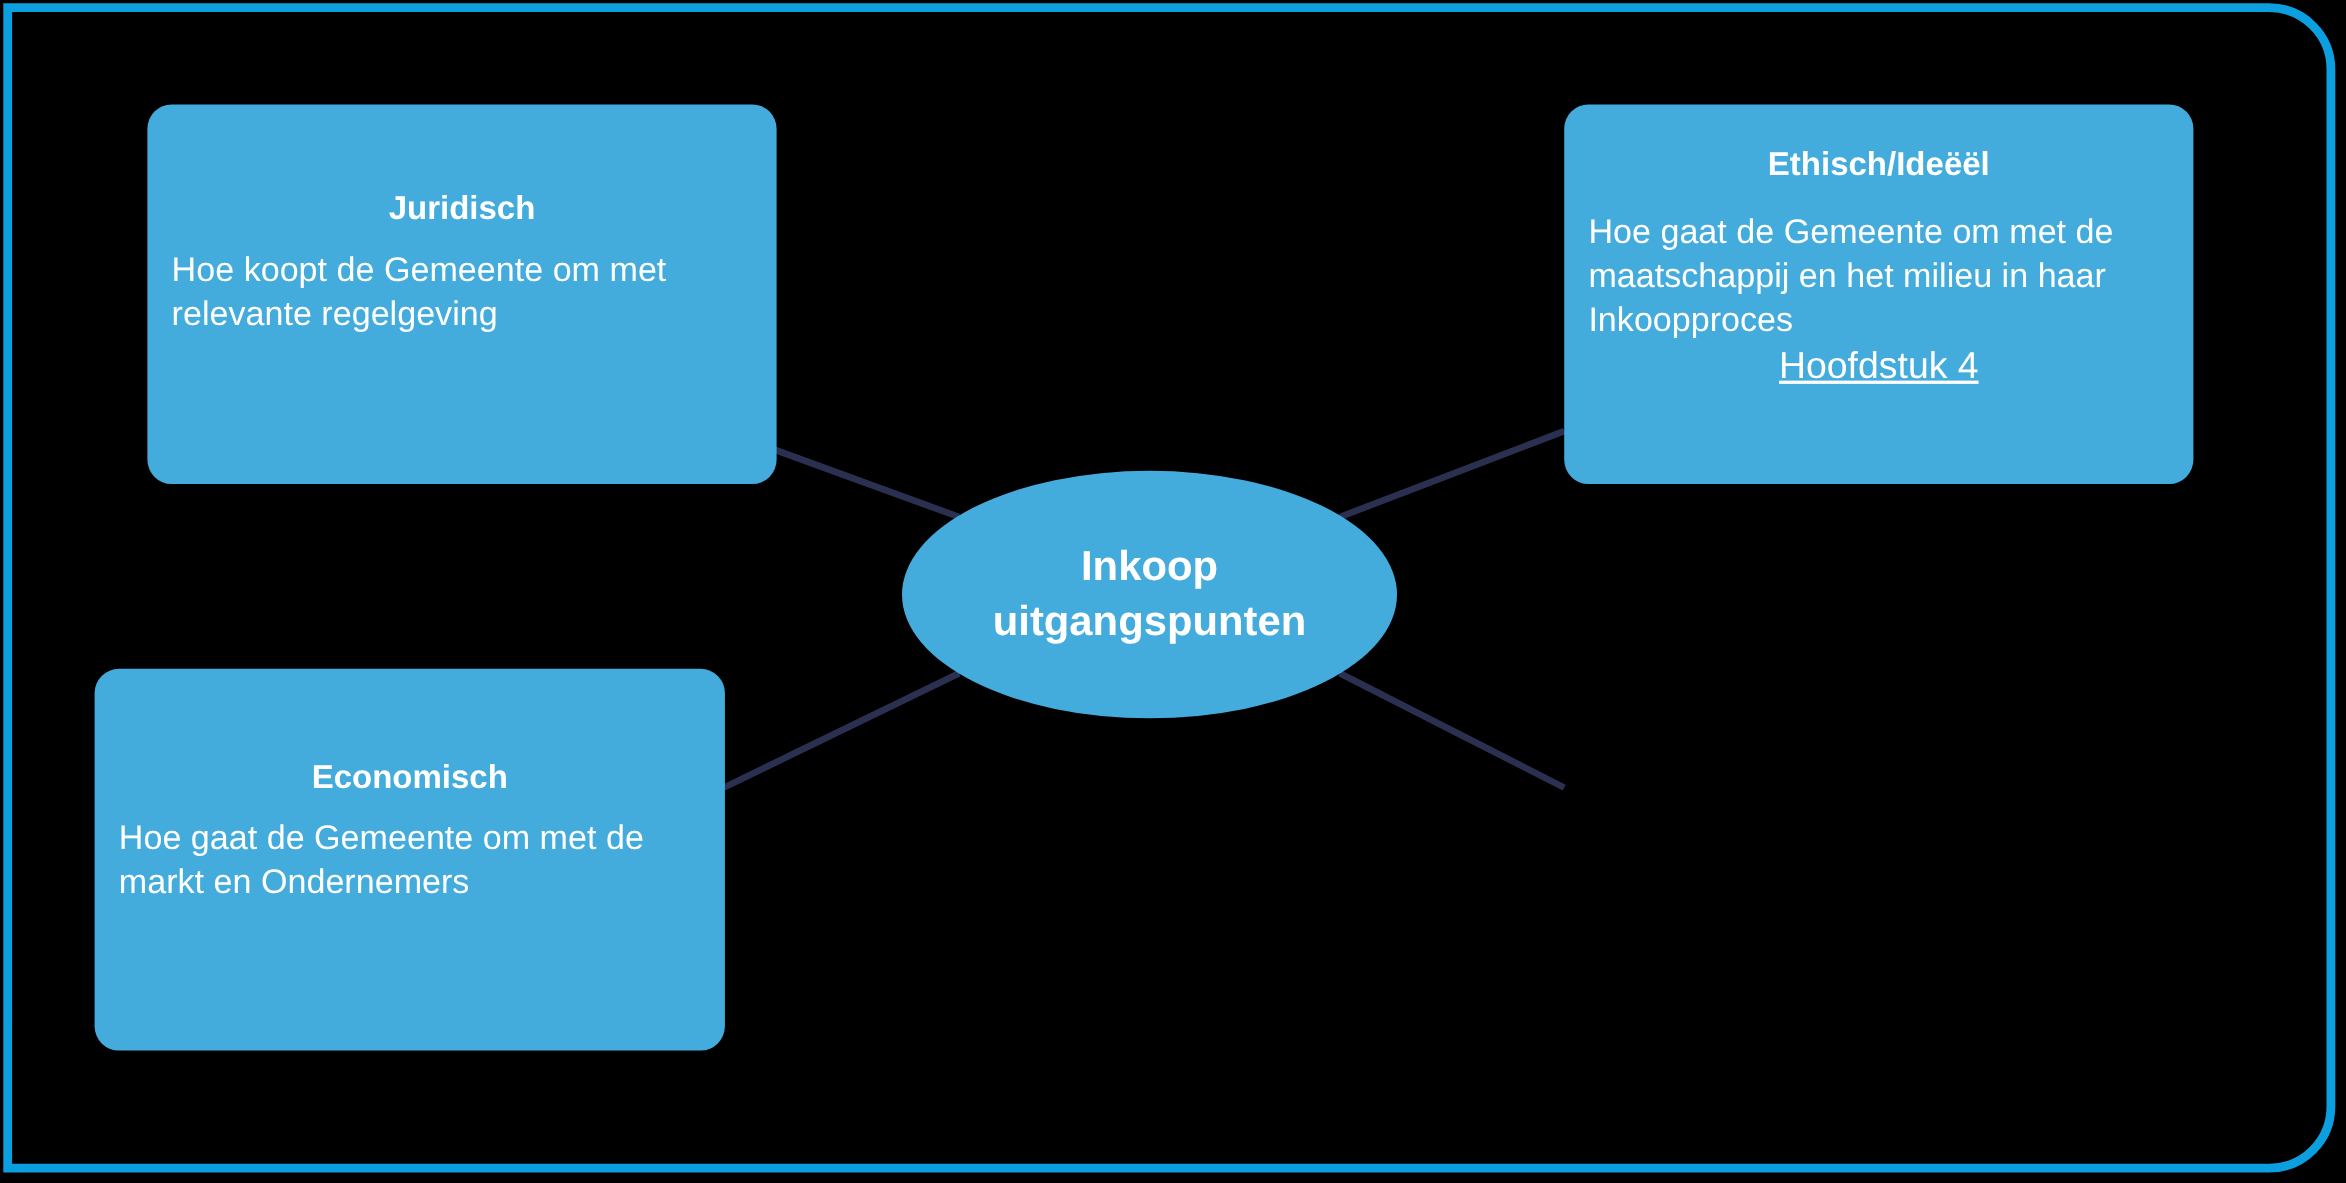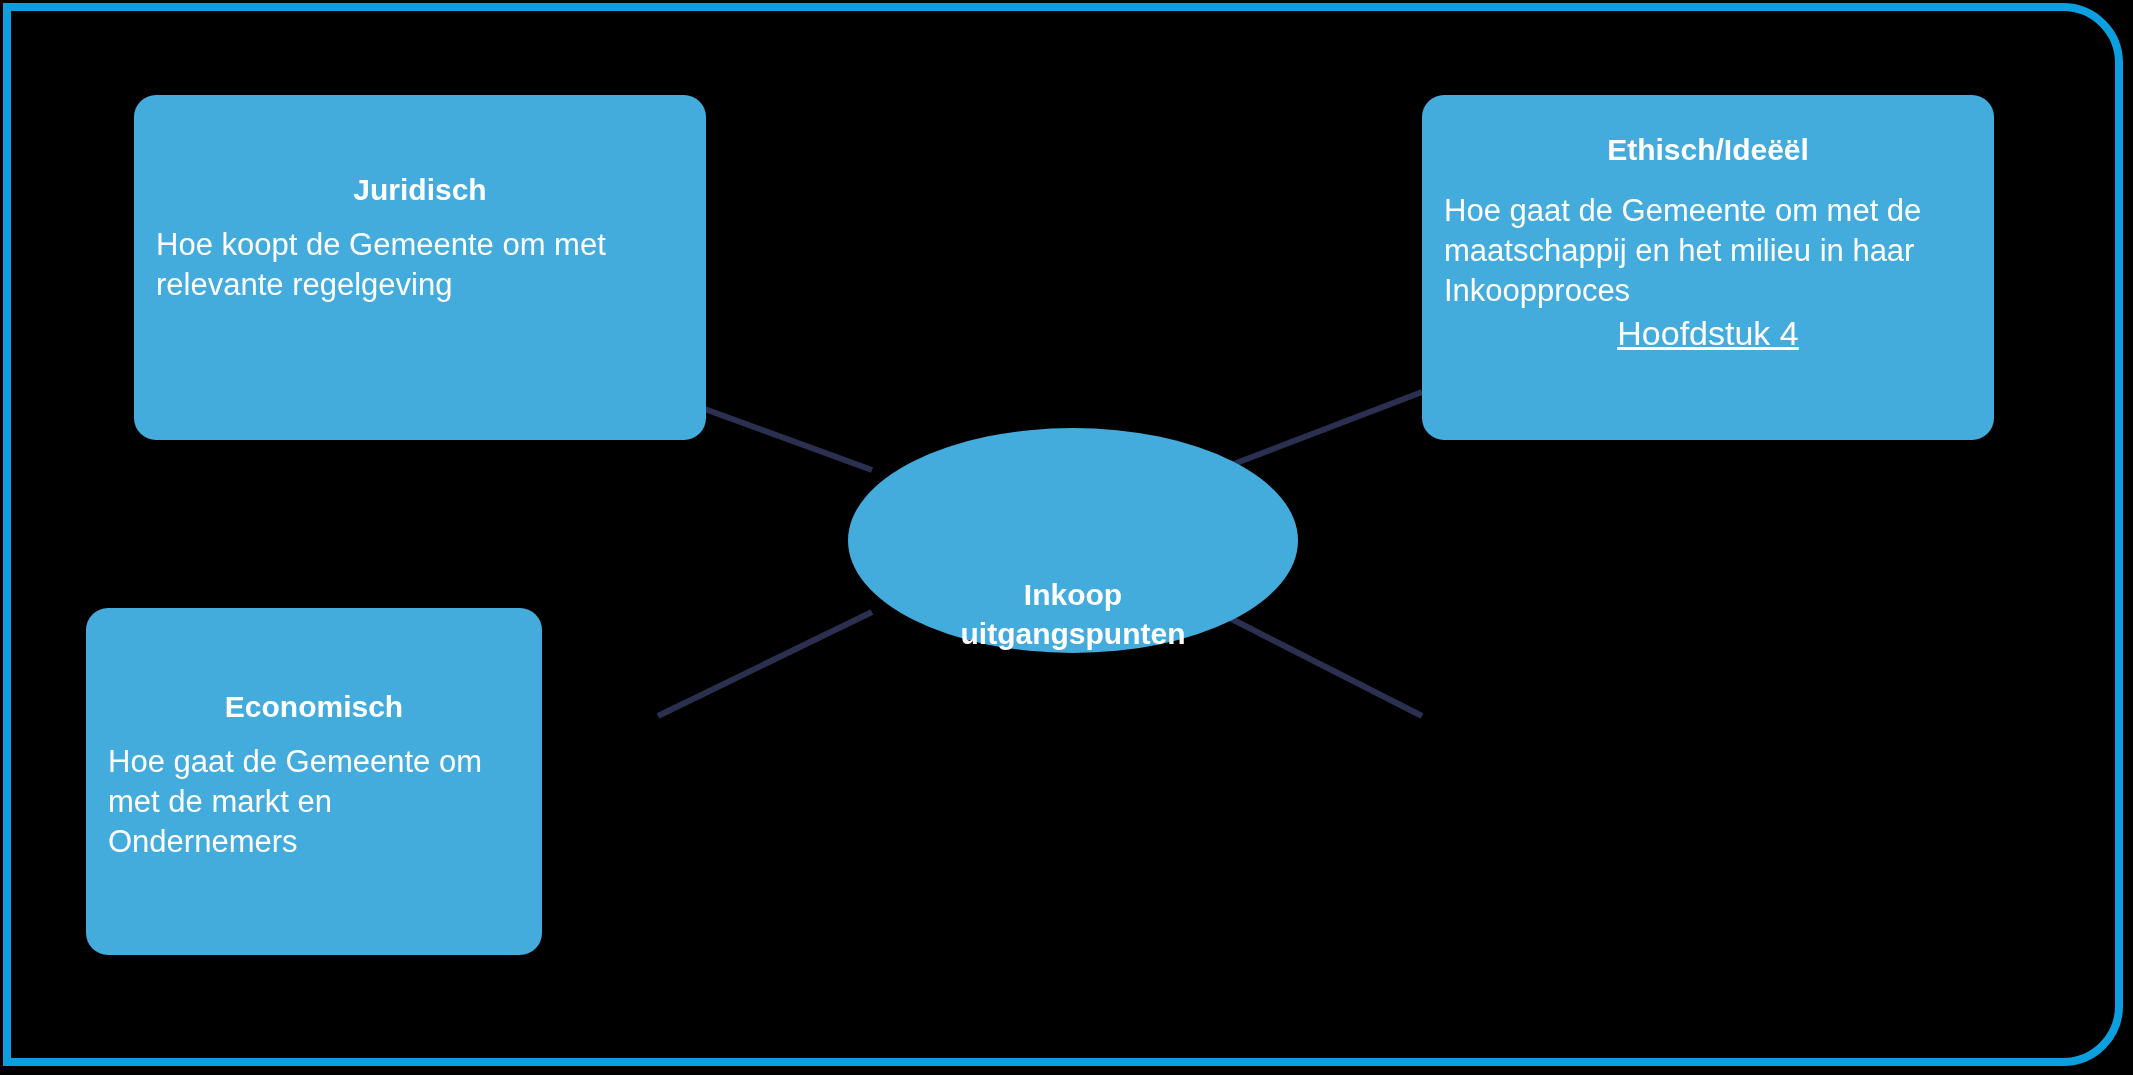--- a/index.html
+++ b/index.html
@@ -85,52 +85,52 @@
     left: 1422px;
     top: 95px;
     width: 572px;
     height: 345px;
     justify-content: flex-start;
     padding-top: 36px;
   }
   #box-economisch {
     left: 86px;
     top: 608px;
-    width: 456px;
+    width: 573px;
     height: 347px;
     justify-content: flex-start;
     padding-top: 80px;
   }
   #box-organisatorisch {
     left: 1422px;
     top: 608px;
     width: 572px;
     height: 347px;
     justify-content: flex-start;
     padding-top: 88px;
   }
   #box-ethisch .node-title { margin-bottom: 22px; }
   #box-organisatorisch .node-title { margin-bottom: 22px; }
 
   
   #center-ellipse {
     position: absolute;
-    left: 848px;
+    left: 820px;
     top: 428px;
     width: 450px;
     height: 225px;
     background: #43ACDC;
     border-radius: 50%;
     color: #FFFFFF;
     display: flex;
-    align-items: flex-end;
+    align-items: center;
     justify-content: center;
     text-align: center;
     font-weight: bold;
-    font-size: 30px;
+    font-size: 38px;
     line-height: 1.30;
   }
 </style>
 </head>
 <body>
 
 <div id="canvas">
 
   <svg id="connectors" viewBox="0 0 2133 1075">
     <line x1="658" y1="392" x2="872" y2="470" stroke="#2B3050" stroke-width="6"></line>

